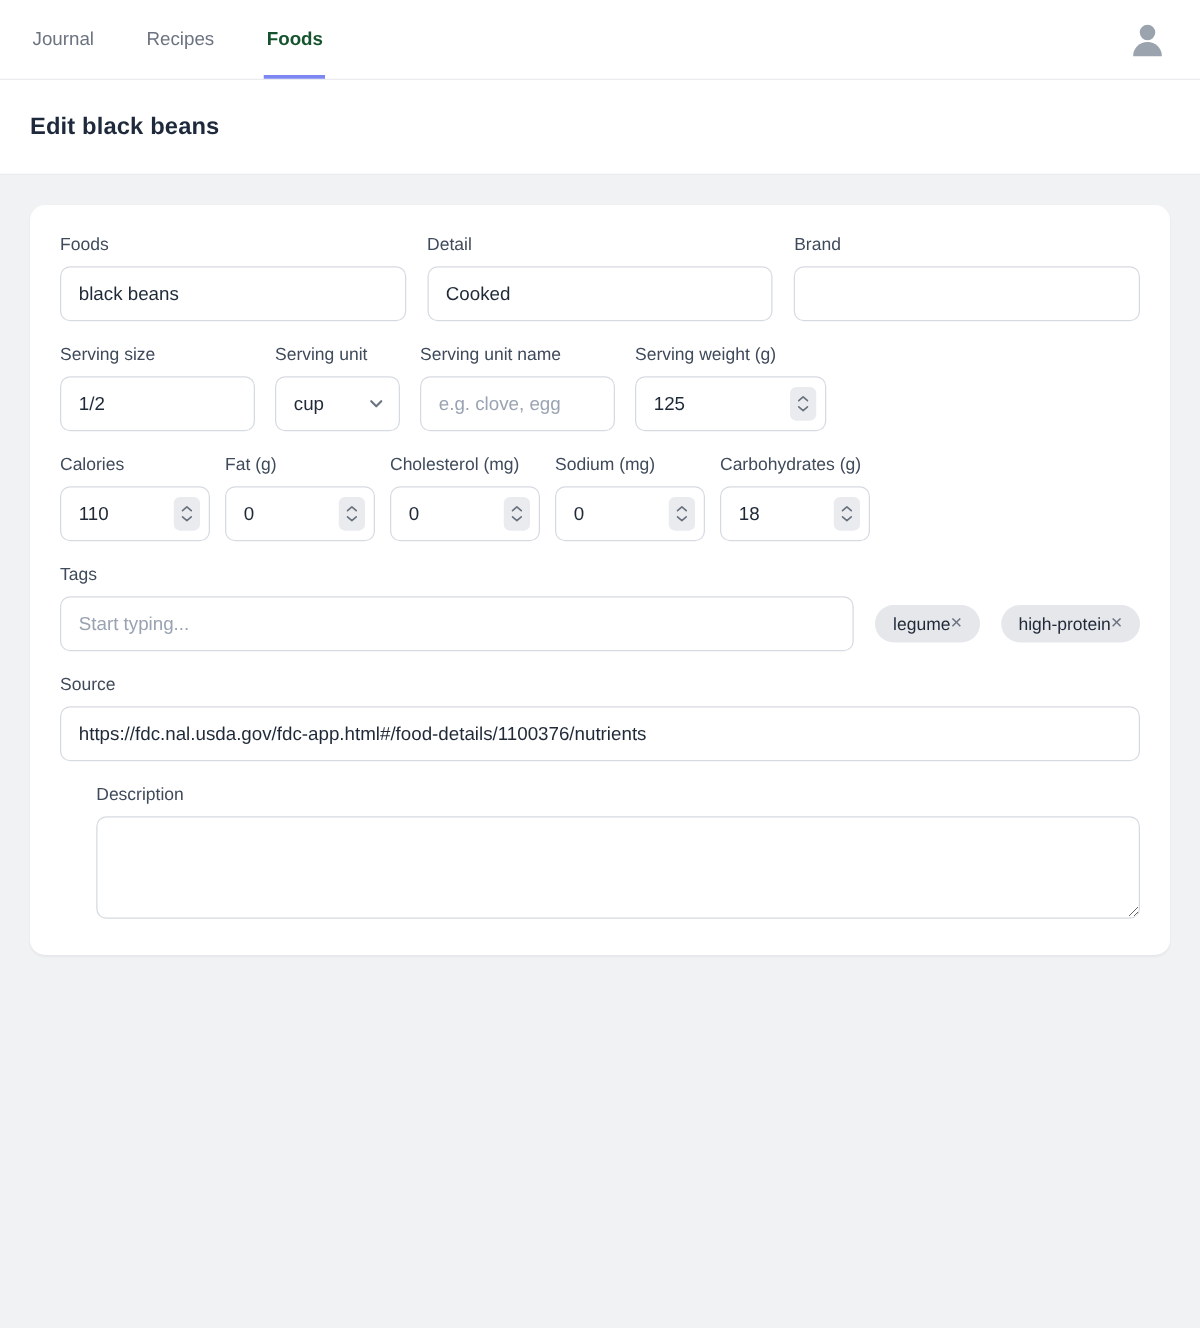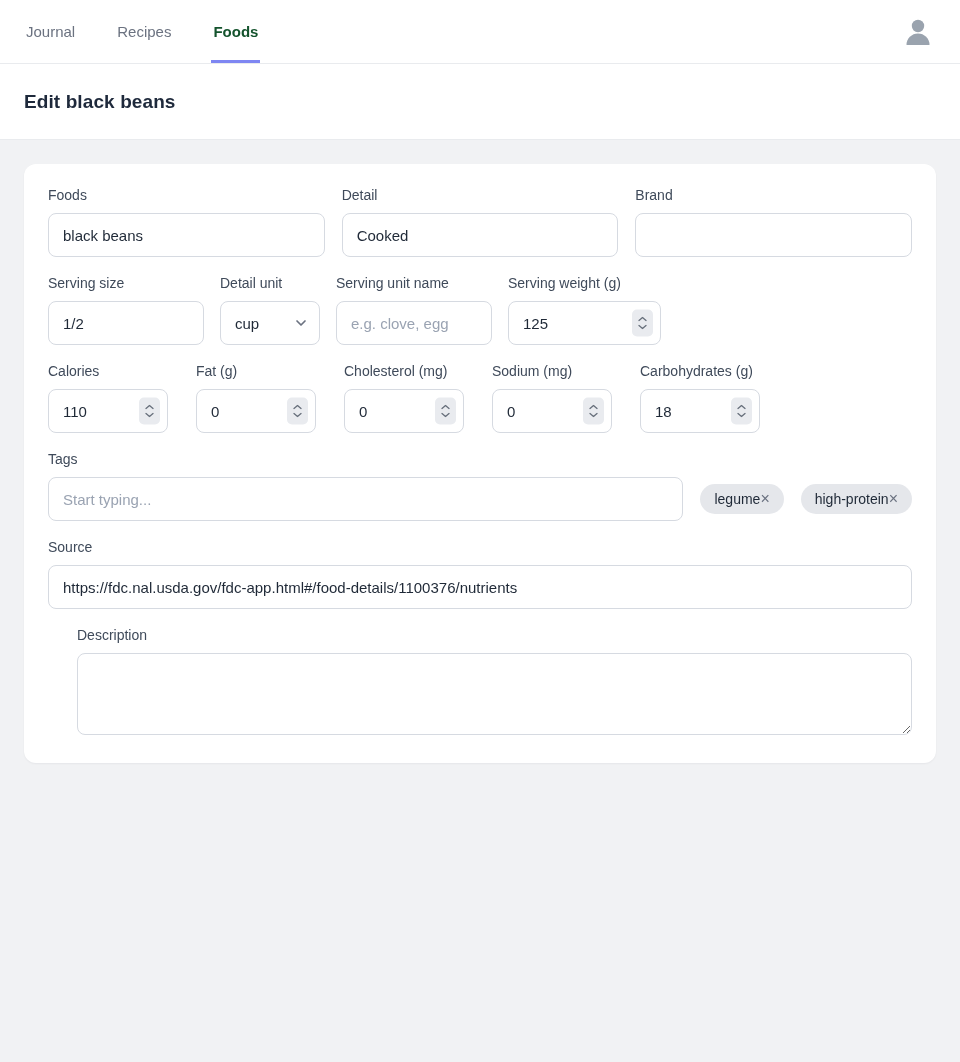--- a/index.html
+++ b/index.html
@@ -53,21 +53,21 @@
     padding: 24px;
     box-shadow: 0 1px 2px rgba(16,24,40,0.05);
   }
   .field-label {
     display: block; font-size: 14px; color: #3f4a5a;
     margin-bottom: 11px; line-height: 1;
   }
   .row { margin-bottom: 19px; }
   .row-3col { display: grid; grid-template-columns: repeat(3, 1fr); gap: 17px; }
   .row-serving { display: flex; gap: 16px; }
-  .row-nutrients { display: grid; grid-template-columns: repeat(6, 120px); gap: 28px; }
+  .row-nutrients { display: grid; grid-template-columns: repeat(6, 120px); gap: 12px; }
 
   input[type="text"], .textinput {
     width: 100%; height: 44px;
     border: 1px solid #d6dae1; border-radius: 8px;
     padding: 0 14px; font-size: 15px; color: #1f2937;
     font-family: "Liberation Sans", sans-serif;
     background: #fff; outline: none;
   }
   input::placeholder { color: #9aa3b2; }
 
@@ -165,21 +165,21 @@
         <input type="text" value="" style="">
       </div>
     </div>
 
     <div class="row row-serving">
       <div class="w-servsize">
         <label class="field-label">Serving size</label>
         <input type="text" value="1/2" style="">
       </div>
       <div class="w-servunit">
-        <label class="field-label">Detail unit</label>
+        <label class="field-label">Serving unit</label>
         <div class="select">
           <span>cup</span>
           <span style="display:flex;">
             <svg width="14" height="14" viewBox="0 0 14 14">
                 <path d="M3 5 l4 4 l4 -4" fill="none" stroke="#6b7280" stroke-width="1.7" stroke-linecap="round" stroke-linejoin="round"></path>
               </svg>
           </span>
         </div>
       </div>
       <div class="w-servname">

